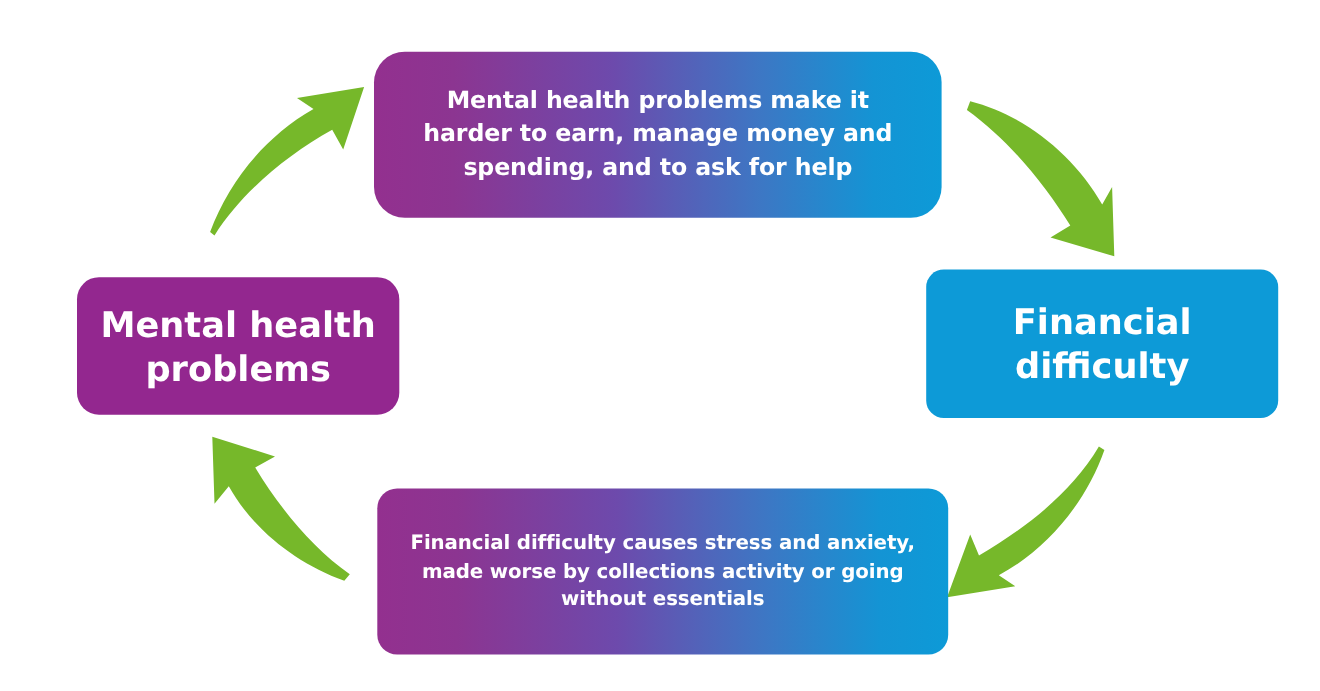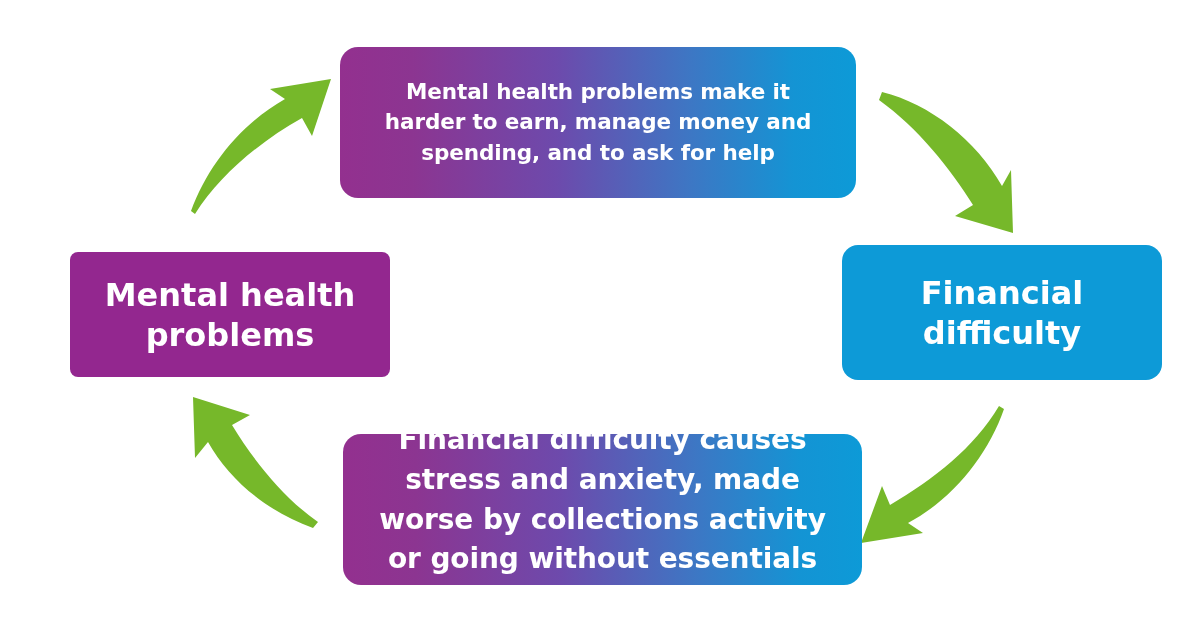--- a/index.html
+++ b/index.html
@@ -30,50 +30,49 @@
     box-sizing: border-box;
     border-radius: 16px;
   }
 
   
   #node-top {
     left: 340px;
     top: 47px;
     width: 516px;
     height: 151px;
-    border-radius: 18px;
+    border-radius: 28px;
     background: linear-gradient(90deg, #93308f 0%, #8c3591 14%, #6d4aac 42%, #3d77c4 68%, #1494d4 88%, #0d9ad7 100%);
     padding: 6px 26px;
     font-size: 21.5px;
     line-height: 1.42;
     letter-spacing: -0.1px;
   }
 
   
   #node-bottom {
     left: 343px;
-    top: 434px;
+    top: 444px;
     width: 519px;
     height: 151px;
     border-radius: 18px;
     background: linear-gradient(90deg, #93308f 0%, #8c3591 14%, #6d4aac 42%, #3d77c4 68%, #1494d4 88%, #0d9ad7 100%);
     padding: 6px 26px;
-    font-size: 28px;
+    font-size: 18px;
     line-height: 1.42;
     letter-spacing: -0.1px;
-    align-items: flex-end;
   }
 
   
   #node-left {
     left: 70px;
     top: 252px;
-    width: 320px;
+    width: 293px;
     height: 125px;
-    border-radius: 8px;
+    border-radius: 20px;
     background: #93278f;
     font-size: 32px;
     line-height: 1.25;
     padding: 4px 18px;
   }
 
   
   #node-right {
     left: 806px;
     top: 245px;

